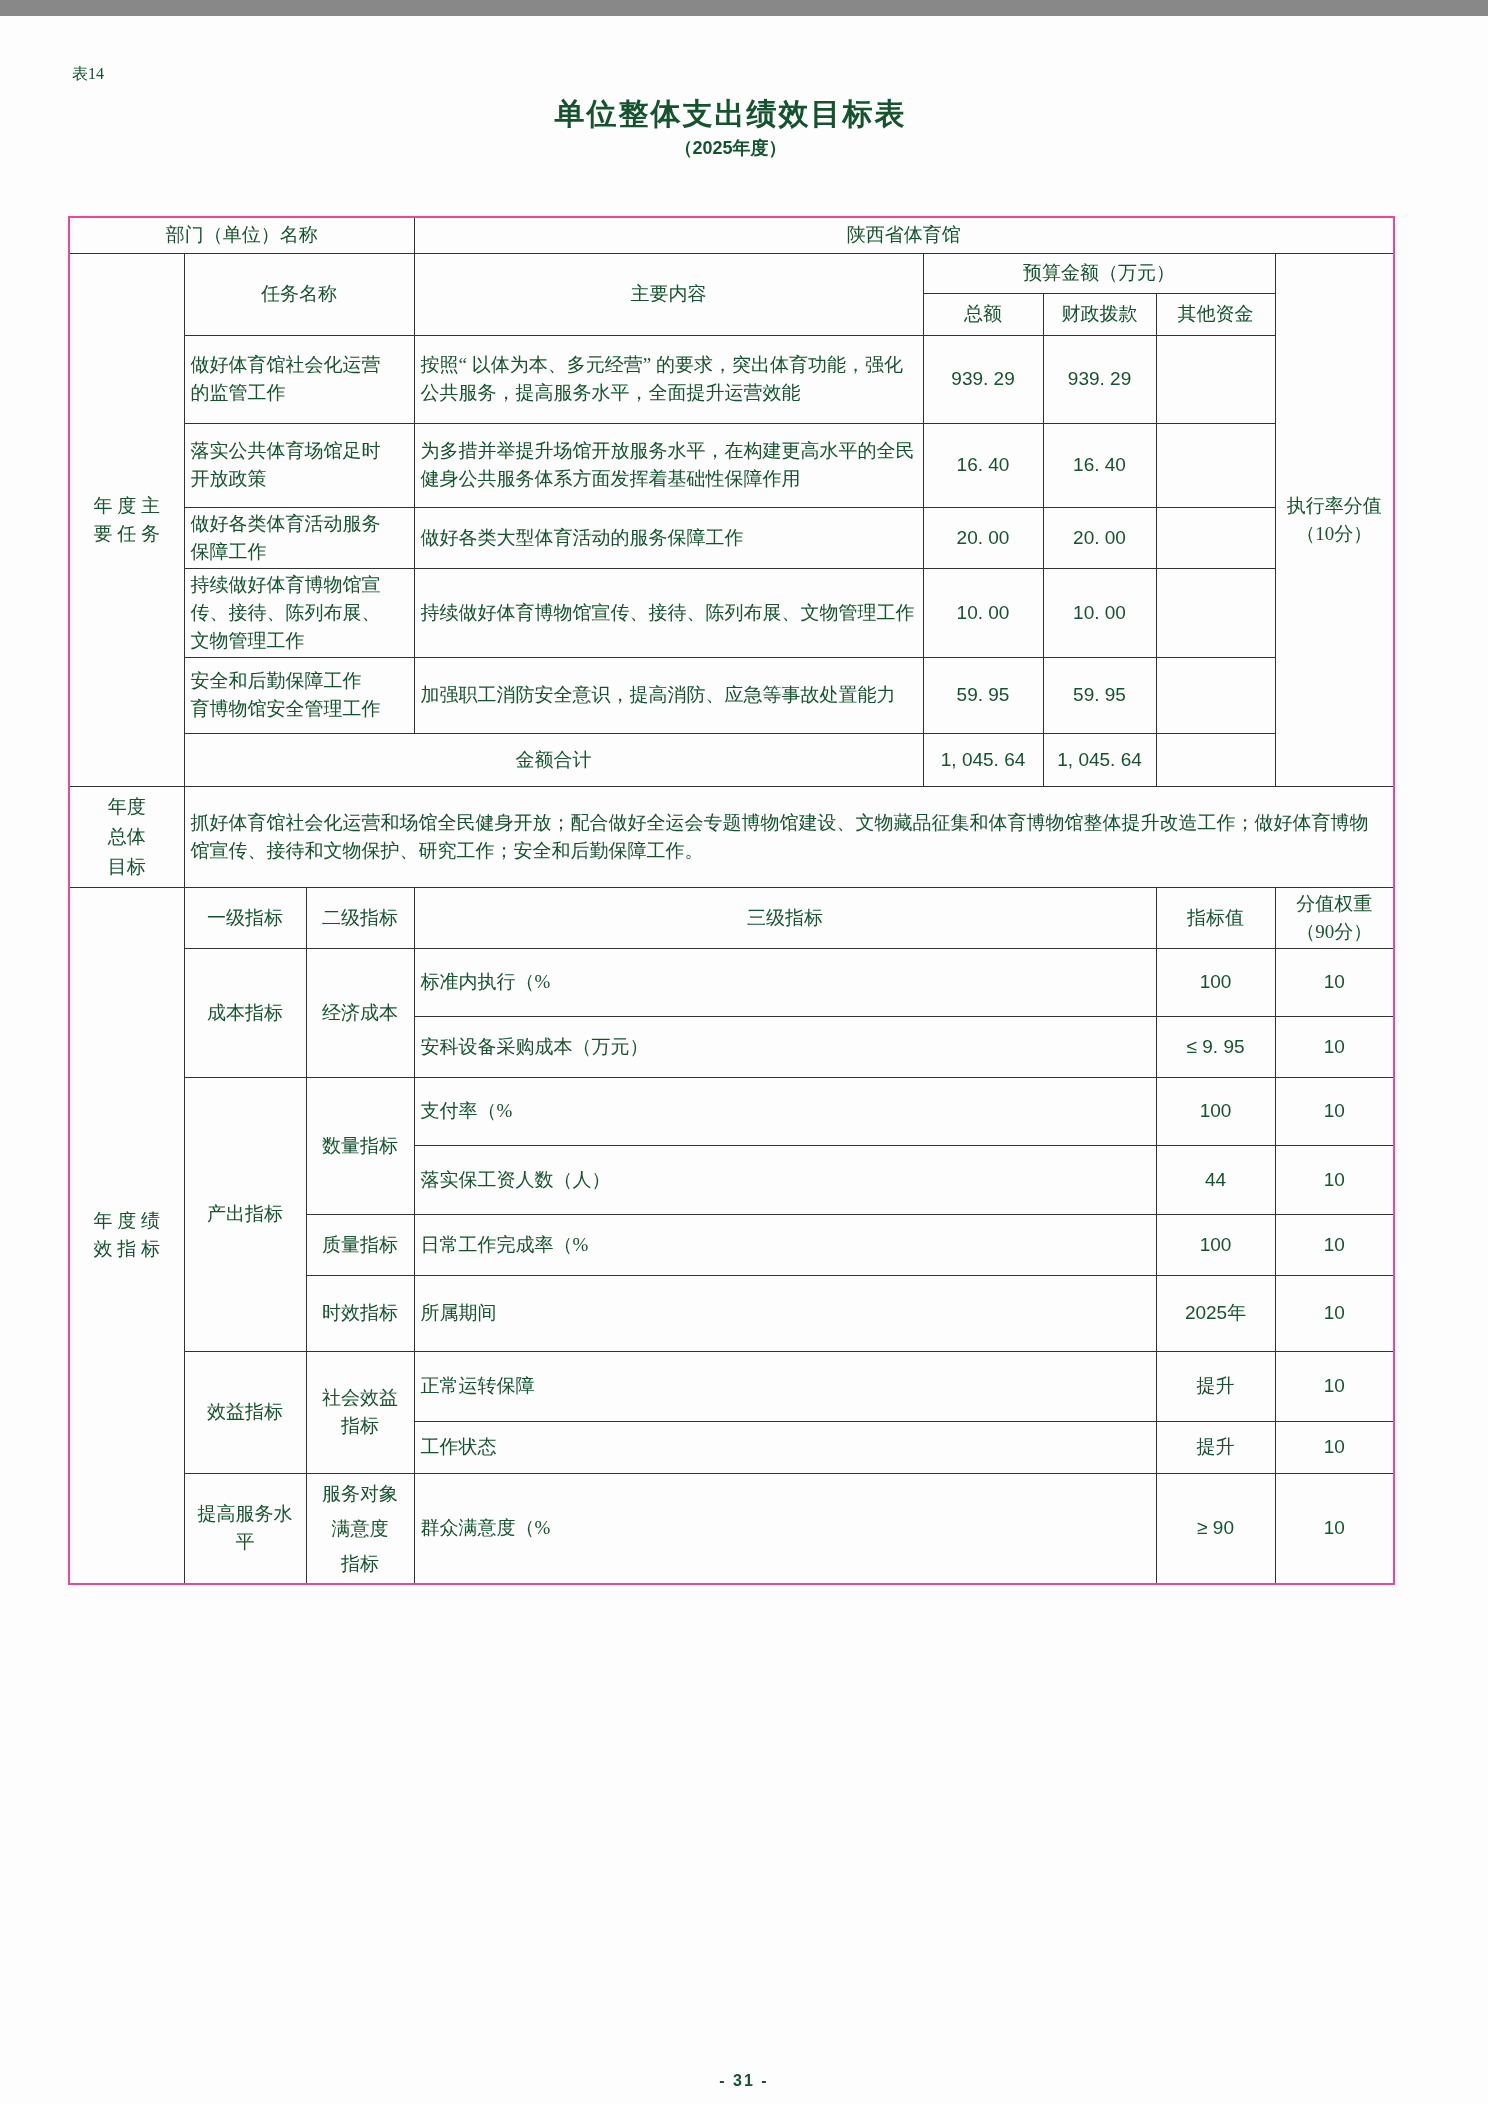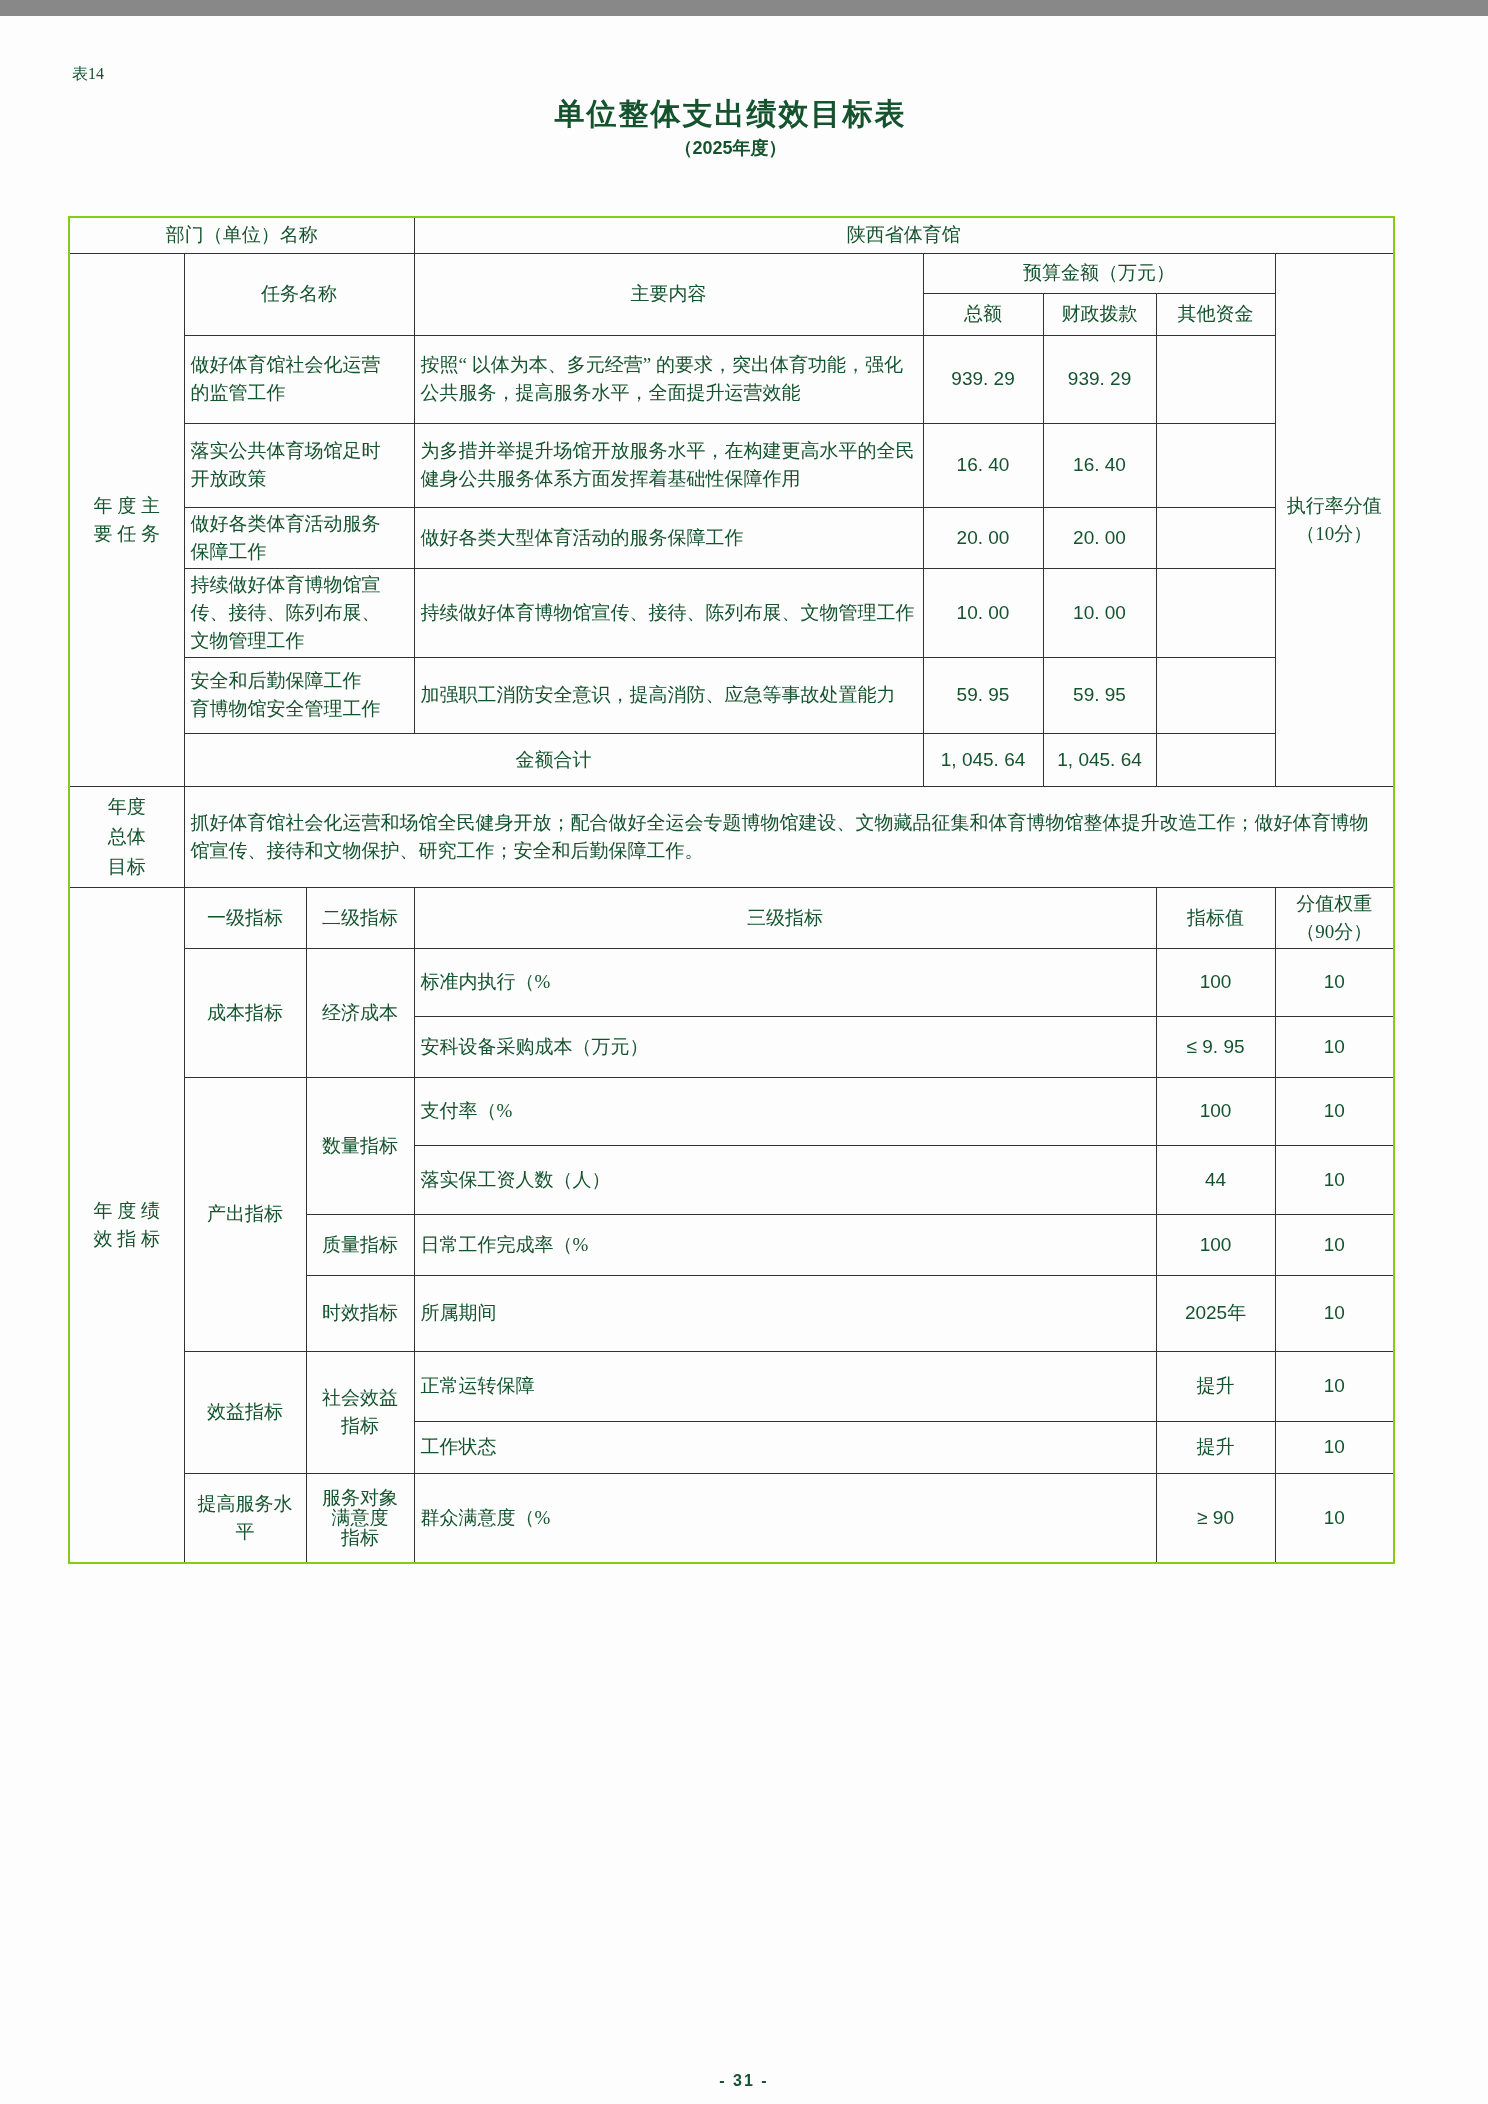--- a/index.html
+++ b/index.html
@@ -17,21 +17,21 @@
          font-family:Liberation Mono, monospace;
          font-size:30px;font-weight:700;letter-spacing:2px;}
   .subtitle{position:absolute;left:68px;top:120px;width:1325px;text-align:center;
          font-family:"Liberation Sans","DejaVu Sans",sans-serif;
          font-size:18px;font-weight:600;}
   table.main{
     position:absolute;left:68px;top:200px;
     width:1325px;
     border-collapse:collapse;
     table-layout:fixed;
-    border:2px solid #84cc16;
+    border:2px solid #ec4899;
     font-size:19px;
   }
   table.main td{
     border:1px solid #333;
     padding:2px 6px;
     line-height:28px;
     vertical-align:middle;
     white-space:pre-line;
     overflow:hidden;
   }
@@ -202,21 +202,21 @@
       <td class="val">提升</td>
       <td class="val">10</td>
     </tr>
     <tr style="height:52px">
       <td colspan="3" class="left">工作状态</td>
       <td class="val">提升</td>
       <td class="val">10</td>
     </tr>
     <tr style="height:90px">
       <td class="center">提高服务水平</td>
-      <td class="center" style="line-height:20px">服务对象
+      <td class="center" style="line-height:35px">服务对象
 满意度
 指标</td>
       <td colspan="3" class="left">群众满意度（%</td>
       <td class="val">≥ 90</td>
       <td class="val">10</td>
     </tr>
   </tbody>
     </table>
 
 

